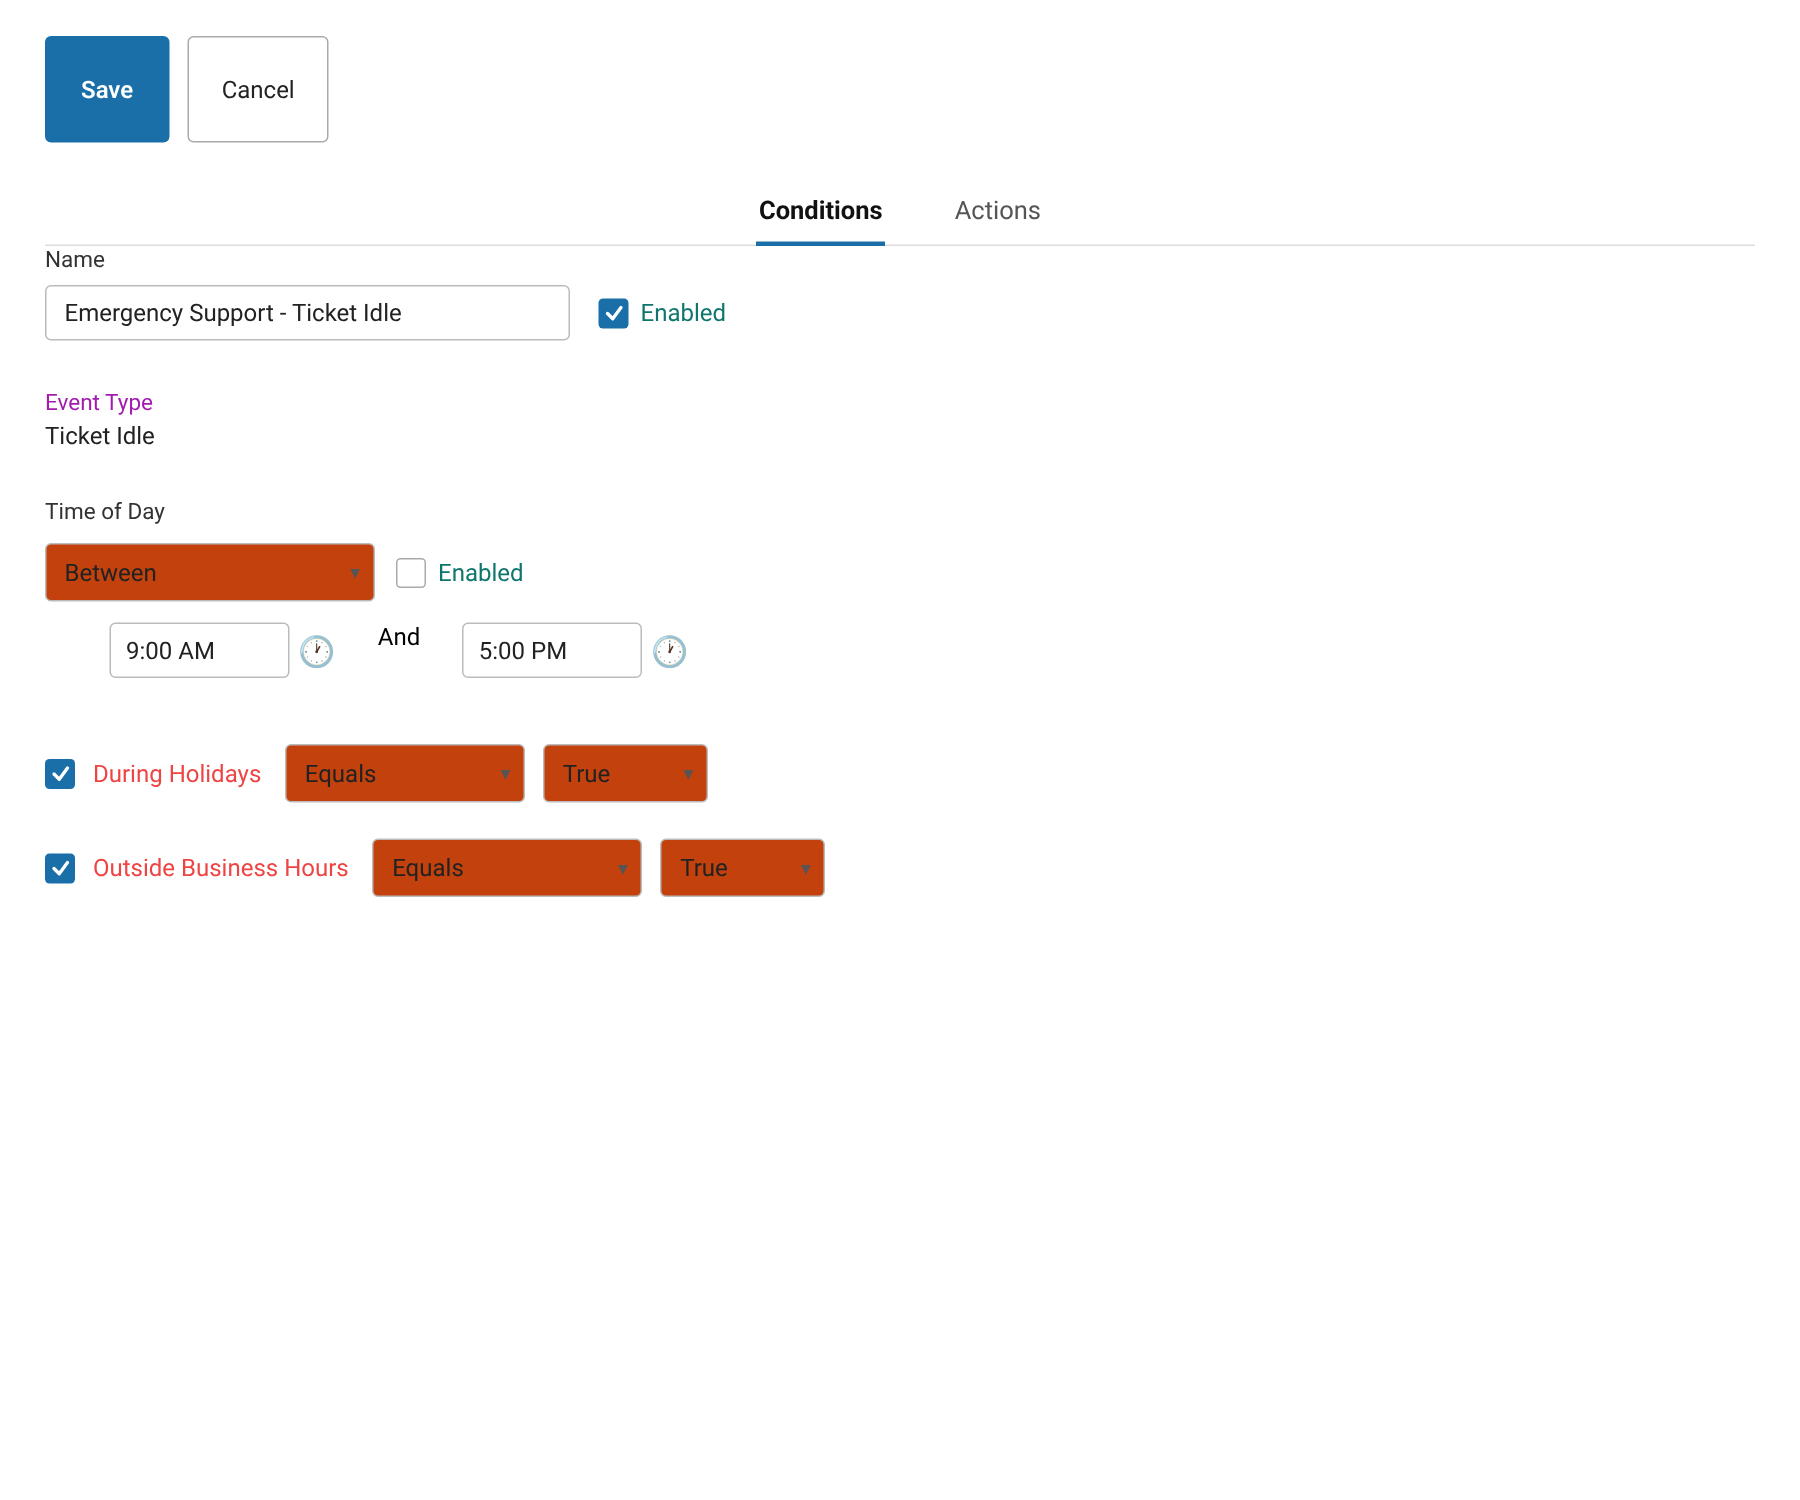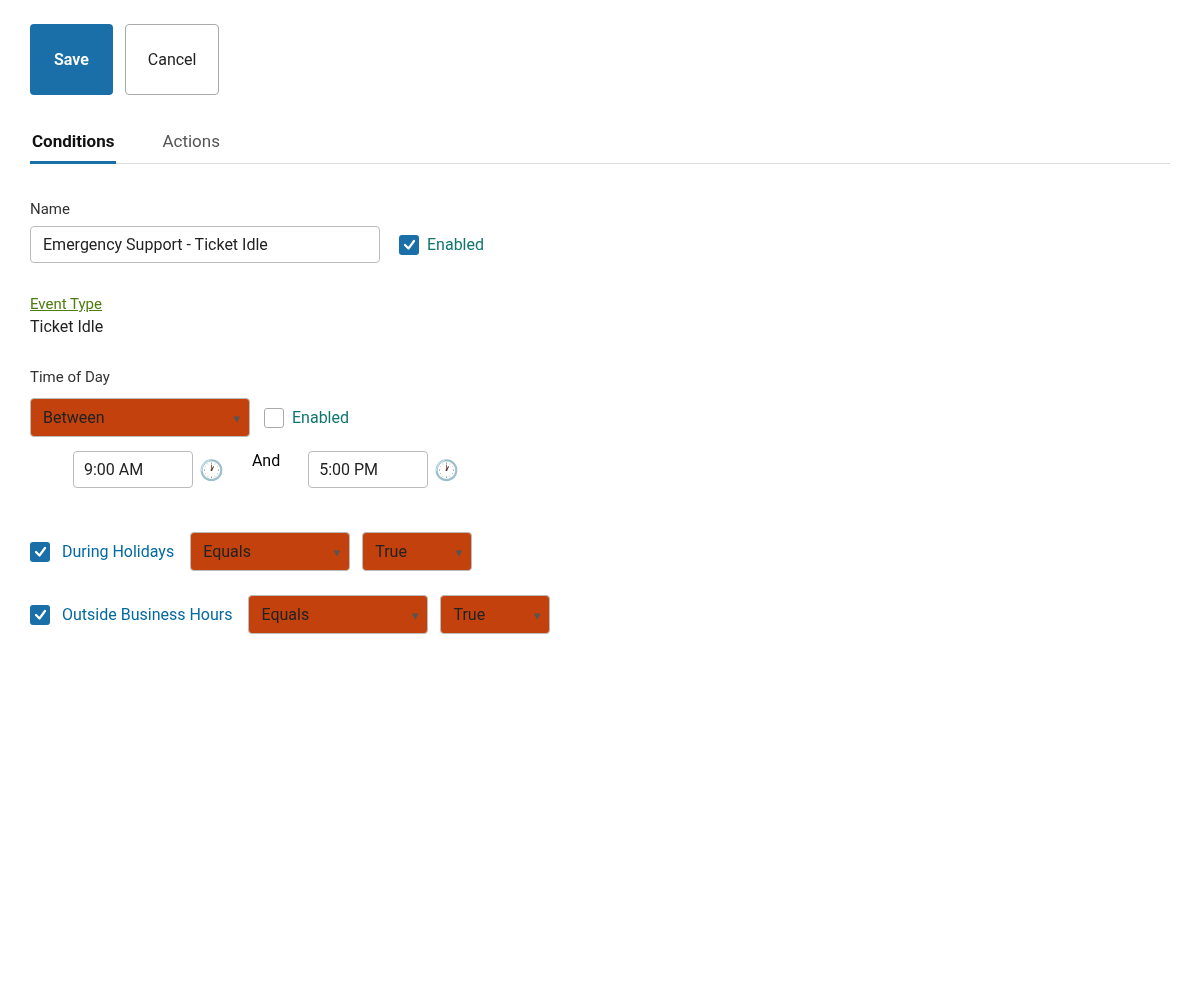--- a/index.html
+++ b/index.html
@@ -42,21 +42,21 @@
       border-radius: 4px;
       padding: 10px 22px;
       font-size: 16px;
       cursor: pointer;
     }
 
     .tabs {
       display: flex;
       gap: 44px;
       border-bottom: 1px solid #ddd;
-      margin-bottom: 36px;
+      justify-content: center;
     }
 
     .tab {
       padding: 8px 2px 10px 2px;
       font-size: 17px;
       cursor: pointer;
       color: #555;
       border-bottom: 3px solid transparent;
       margin-bottom: -1px;
     }
@@ -126,23 +126,22 @@
       background: #fff;
       border: 1.5px solid #aaa;
       border-radius: 3px;
       display: inline-block;
       cursor: pointer;
       flex-shrink: 0;
     }
 
     .event-type-label {
       font-size: 15px;
-      color: #4d7c0f;
+      color: #a21caf;
       margin-bottom: 4px;
-      text-decoration: underline;
     }
 
     .event-type-value {
       font-size: 16px;
       color: #222;
     }
 
     .time-of-day-section {
       margin-bottom: 44px;
     }
@@ -224,21 +223,21 @@
 
     .option-row {
       display: flex;
       align-items: center;
       gap: 12px;
       margin-bottom: 24px;
     }
 
     .option-label {
       font-size: 16px;
-      color: #0369a1;
+      color: #ef4444;
       margin-right: 4px;
     }
 
     .select-sm {
       width: 160px;
     }
 
     .select-xsm {
       width: 110px;
     }

